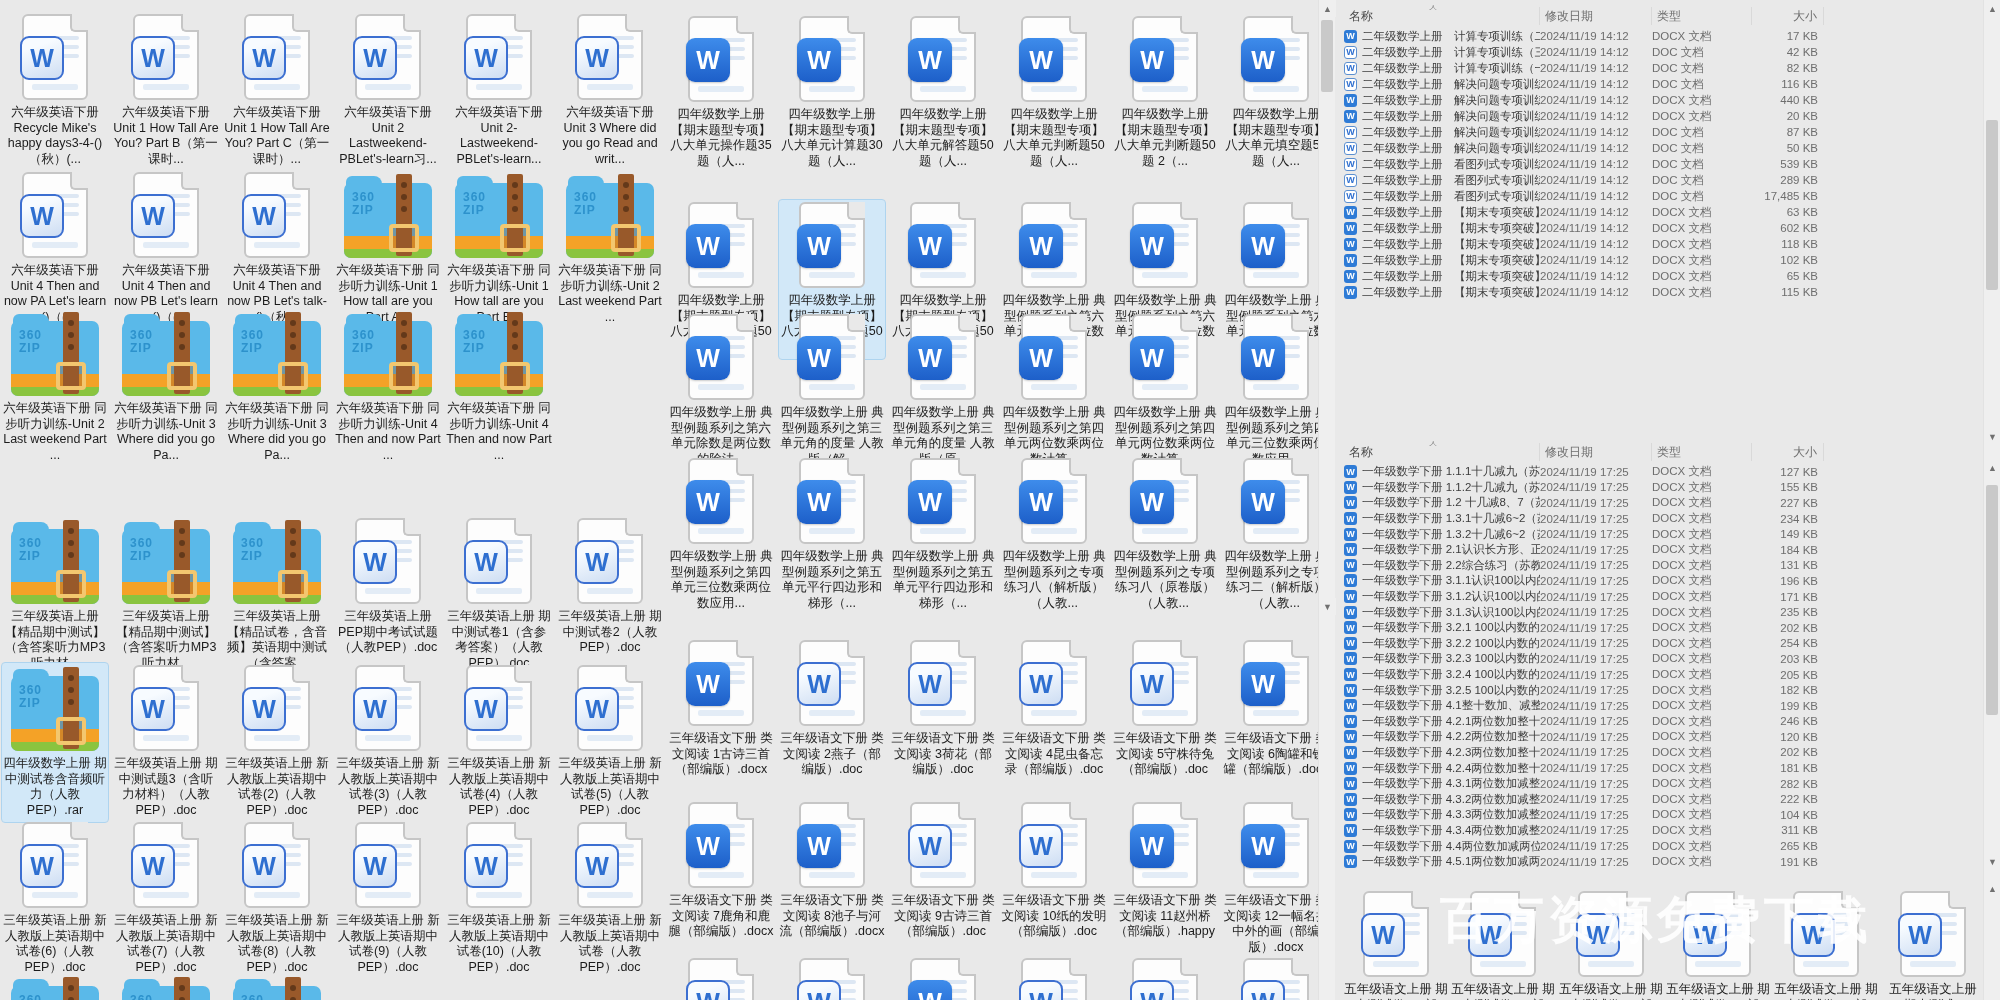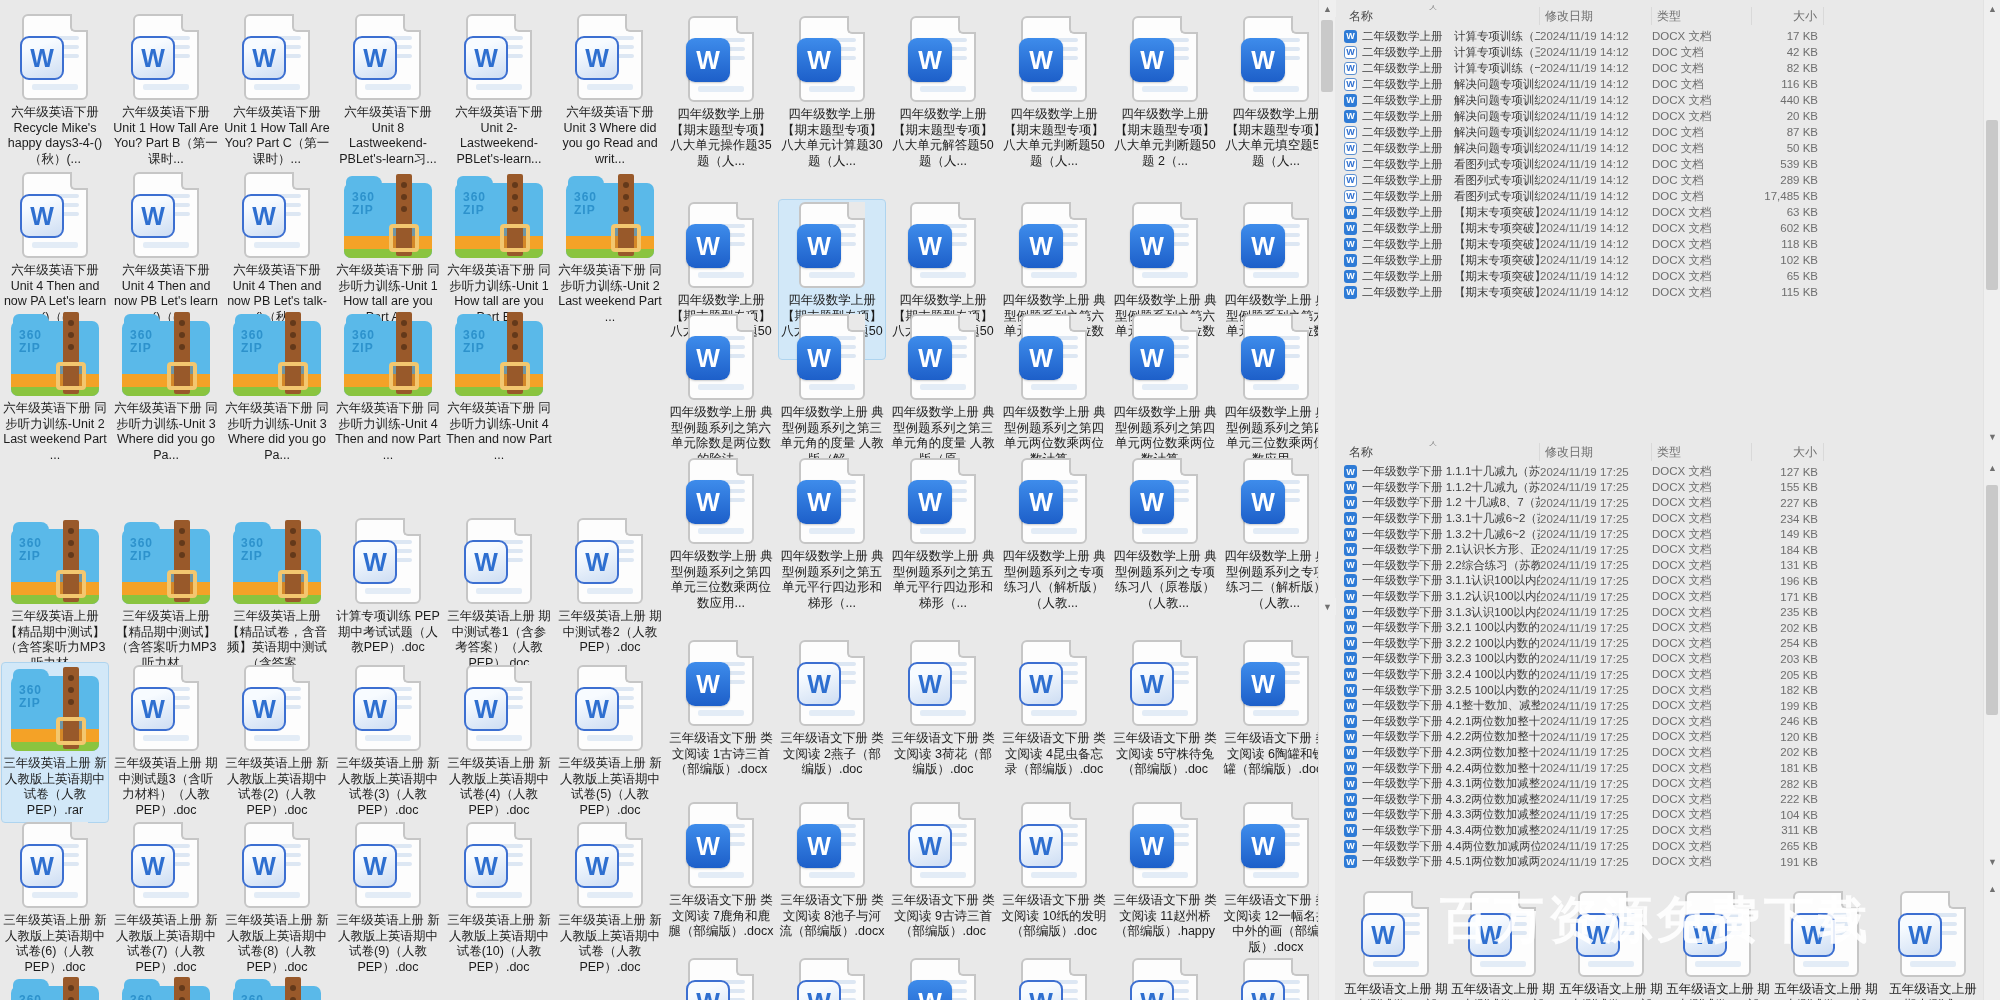--- a/index.html
+++ b/index.html
@@ -116,21 +116,21 @@
         <div class="icon-wrap">
           <div class="ic-doc">
             <div class="corner"></div>
             <div class="tl l1"></div>
             <div class="tl l2"></div>
             <div class="tl l3"></div>
             <div class="bl"></div>
             <div class="badge outline">W</div>
           </div>
         </div>
-        <div class="flabel">六年级英语下册 Unit 8 Lastweekend-PBLet's-learn习...</div>
+        <div class="flabel">六年级英语下册 Unit 2 Lastweekend-PBLet's-learn习...</div>
       </div>
       <div class="tile" style="left: 446px; top: 12px; position: absolute;">
         <div class="icon-wrap">
           <div class="ic-doc">
             <div class="corner"></div>
             <div class="tl l1"></div>
             <div class="tl l2"></div>
             <div class="tl l3"></div>
             <div class="bl"></div>
             <div class="badge outline">W</div>
@@ -370,21 +370,21 @@
         <div class="icon-wrap">
           <div class="ic-doc">
             <div class="corner"></div>
             <div class="tl l1"></div>
             <div class="tl l2"></div>
             <div class="tl l3"></div>
             <div class="bl"></div>
             <div class="badge outline">W</div>
           </div>
         </div>
-        <div class="flabel">计算专项训练 PEP期中考试试题（人教PEP）.doc</div>
+        <div class="flabel">三年级英语上册 PEP期中考试试题（人教PEP）.doc</div>
       </div>
       <div class="tile" style="left: 446px; top: 516px; position: absolute;">
         <div class="icon-wrap">
           <div class="ic-doc">
             <div class="corner"></div>
             <div class="tl l1"></div>
             <div class="tl l2"></div>
             <div class="tl l3"></div>
             <div class="bl"></div>
             <div class="badge outline">W</div>
@@ -412,21 +412,21 @@
             <div class="z-body">
               <div class="z-or"></div>
               <div class="z-gr"></div>
               <div class="z-360" style="white-space: pre;">360
 ZIP</div>
             </div>
             <div class="z-st"></div>
             <div class="z-bk"></div>
           </div>
         </div>
-        <div class="flabel">三年级英语上册 新人教版上英语期中试卷（人教PEP）.rar</div>
+        <div class="flabel">四年级数学上册 期中测试卷含音频听力（人教PEP）.rar</div>
       </div>
       <div class="tile" style="left: 113px; top: 663px; position: absolute;">
         <div class="icon-wrap">
           <div class="ic-doc">
             <div class="corner"></div>
             <div class="tl l1"></div>
             <div class="tl l2"></div>
             <div class="tl l3"></div>
             <div class="bl"></div>
             <div class="badge outline">W</div>

